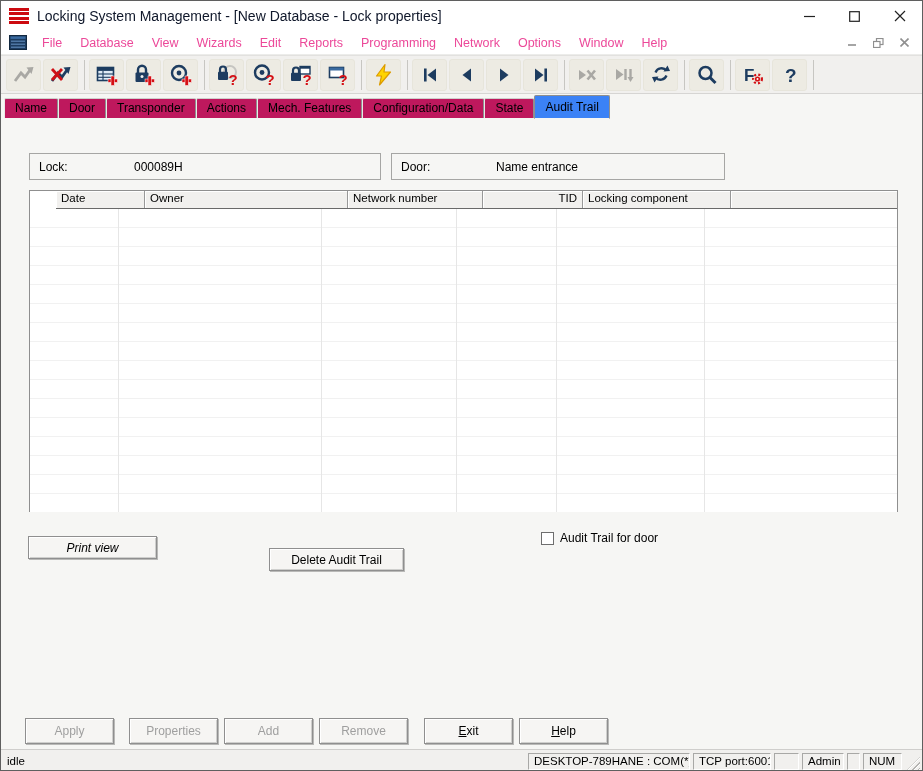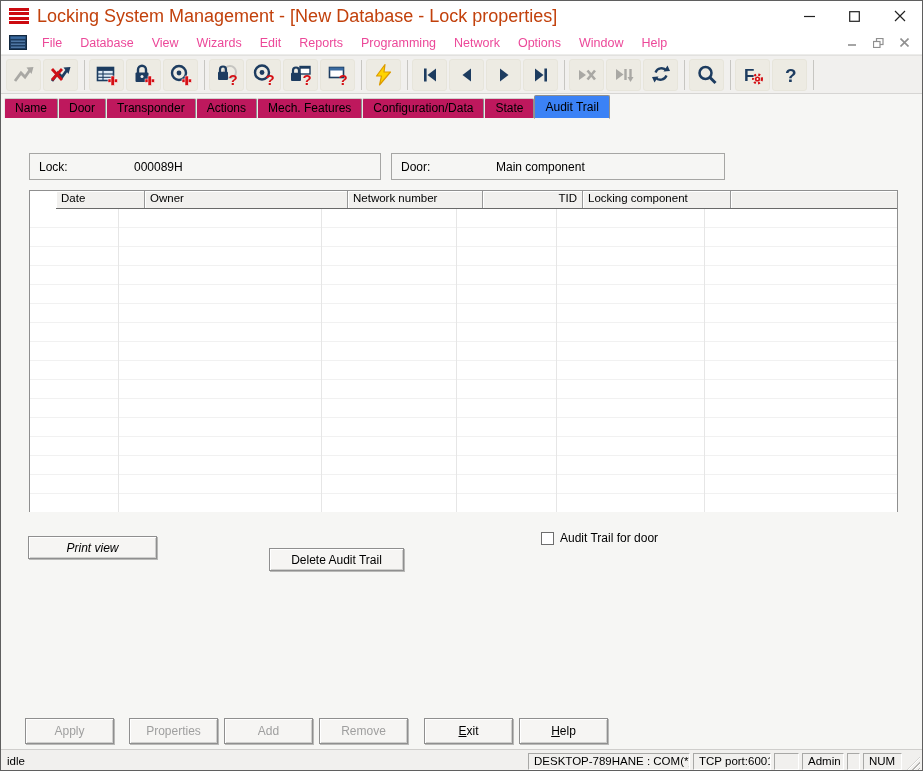--- a/index.html
+++ b/index.html
@@ -8,21 +8,21 @@
 
   .window {
     position:relative; width:923px; height:771px;
     background:#ffffff; border:1px solid #5f5f5f; overflow:hidden;
   }
 
   
   .titlebar { height:30px; background:#ffffff; display:flex; align-items:center; padding:0 0 0 8px; }
   .app-icon { width:20px; height:16px; display:flex; flex-direction:column; justify-content:space-between; margin-right:8px; }
   .app-icon i { display:block; height:3px; background:#cc0a10; }
-  .title-text { font-size:18px; color:#c2410c; flex:1; white-space:nowrap; overflow:hidden; }
+  .title-text { font-size:14px; color:#0f172a; flex:1; white-space:nowrap; overflow:hidden; }
   .caption-btns { display:flex; align-items:center; height:100%; }
   .cap-btn { width:45px; height:30px; display:flex; align-items:center; justify-content:center; color:#222; }
   .cap-btn svg { display:block; }
 
   
   .menubar { height:24px; background:#ffffff; display:flex; align-items:center; padding-left:6px; border-bottom:1px solid #ececea; }
   .mdi-icon { margin:0 6px 0 2px; display:block; }
   .menu-item { font-size:12.5px; color:#ec4899; padding:3px 9px; cursor:default; }
   .menu-spacer { flex:1; }
   .mdi-ctrls { display:flex; align-items:center; gap:6px; padding-right:8px; }
@@ -334,21 +334,21 @@
       <span class="tab">State</span>
       <span class="tab active">Audit Trail</span>
     </div>
 
     <div class="fieldbox" id="lock-box">
       <span class="flabel">Lock:</span>
       <span>000089H</span>
     </div>
     <div class="fieldbox" id="door-box">
       <span class="flabel">Door:</span>
-      <span>Main component</span>
+      <span>Name entrance</span>
     </div>
 
     <div class="grid">
       <div class="grid-head">
         <div class="gh-cell">Date</div>
         <div class="gh-cell">Owner</div>
         <div class="gh-cell">Network number</div>
         <div class="gh-cell num">TID</div>
         <div class="gh-cell">Locking component</div>
         <div class="gh-cell"></div>

